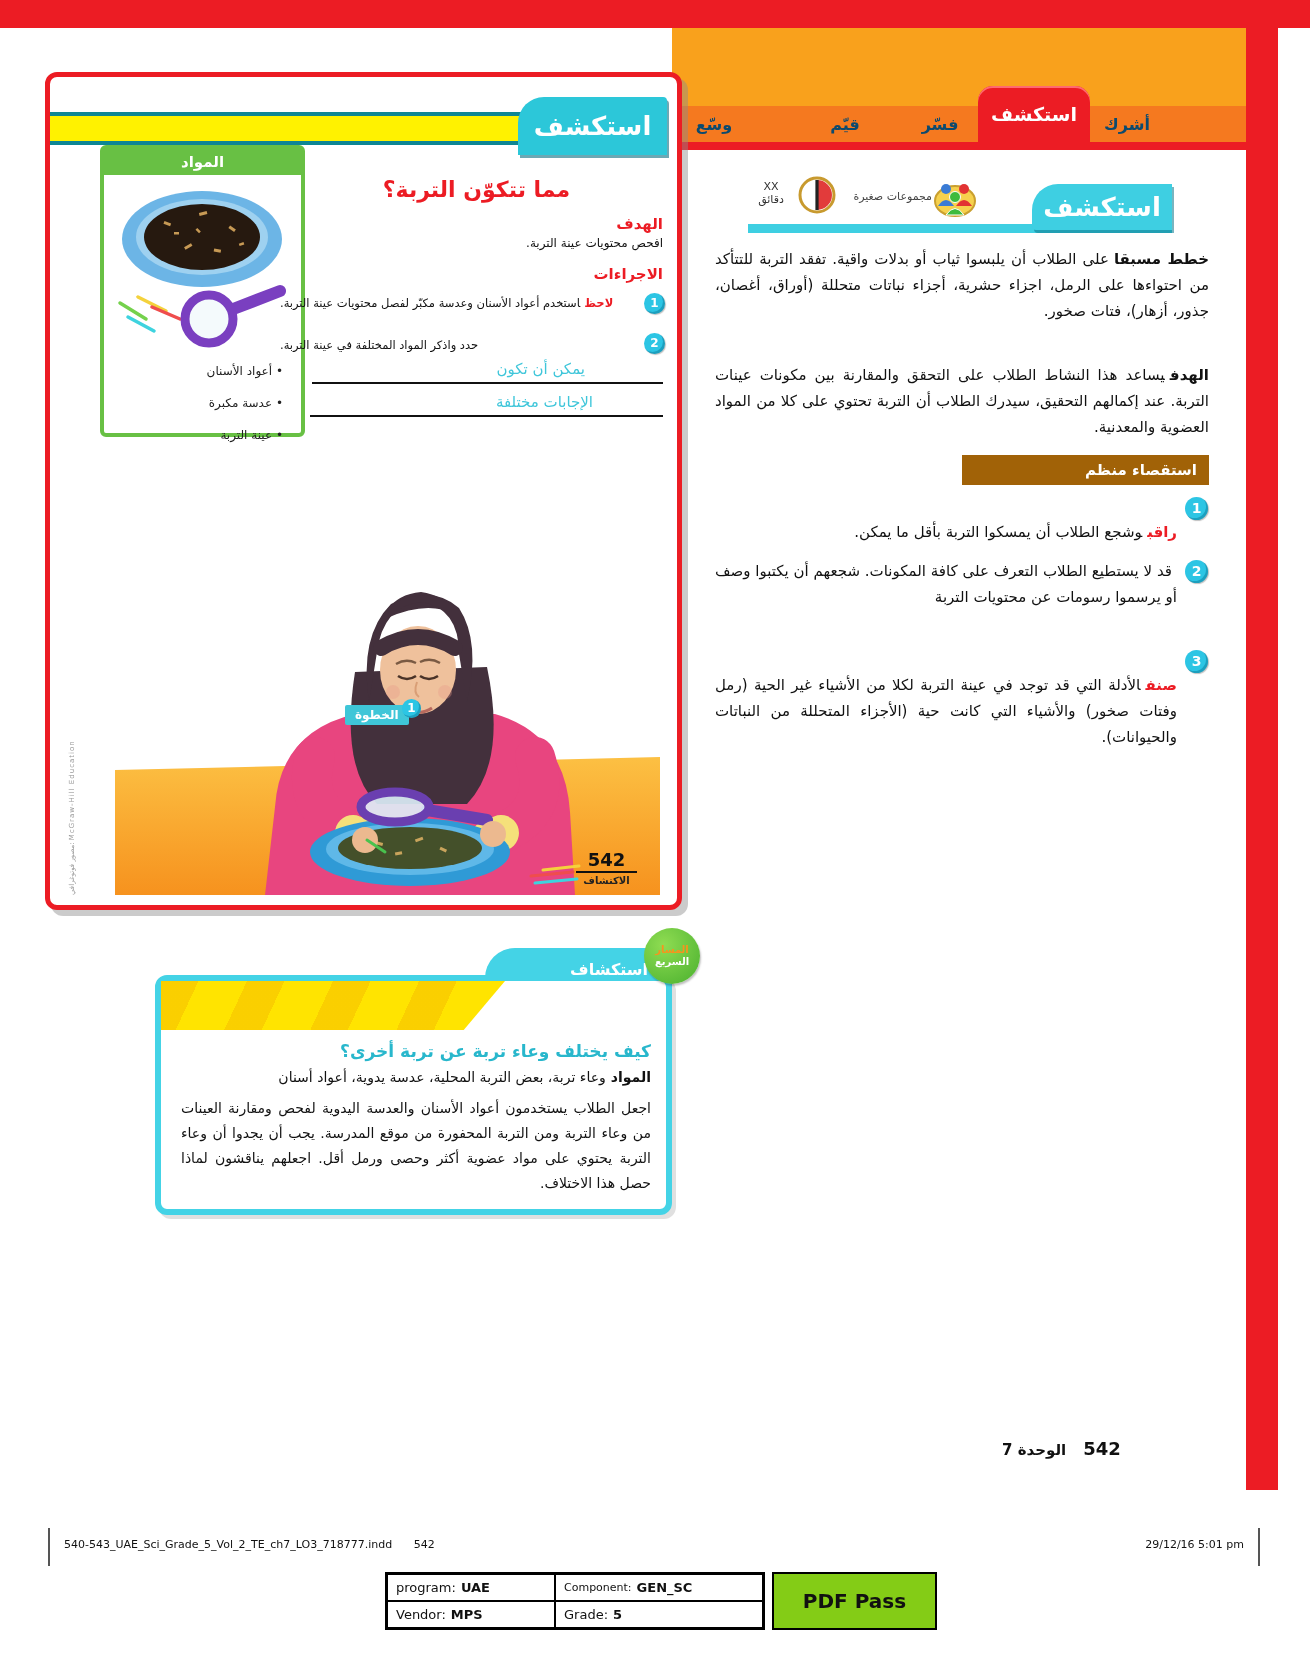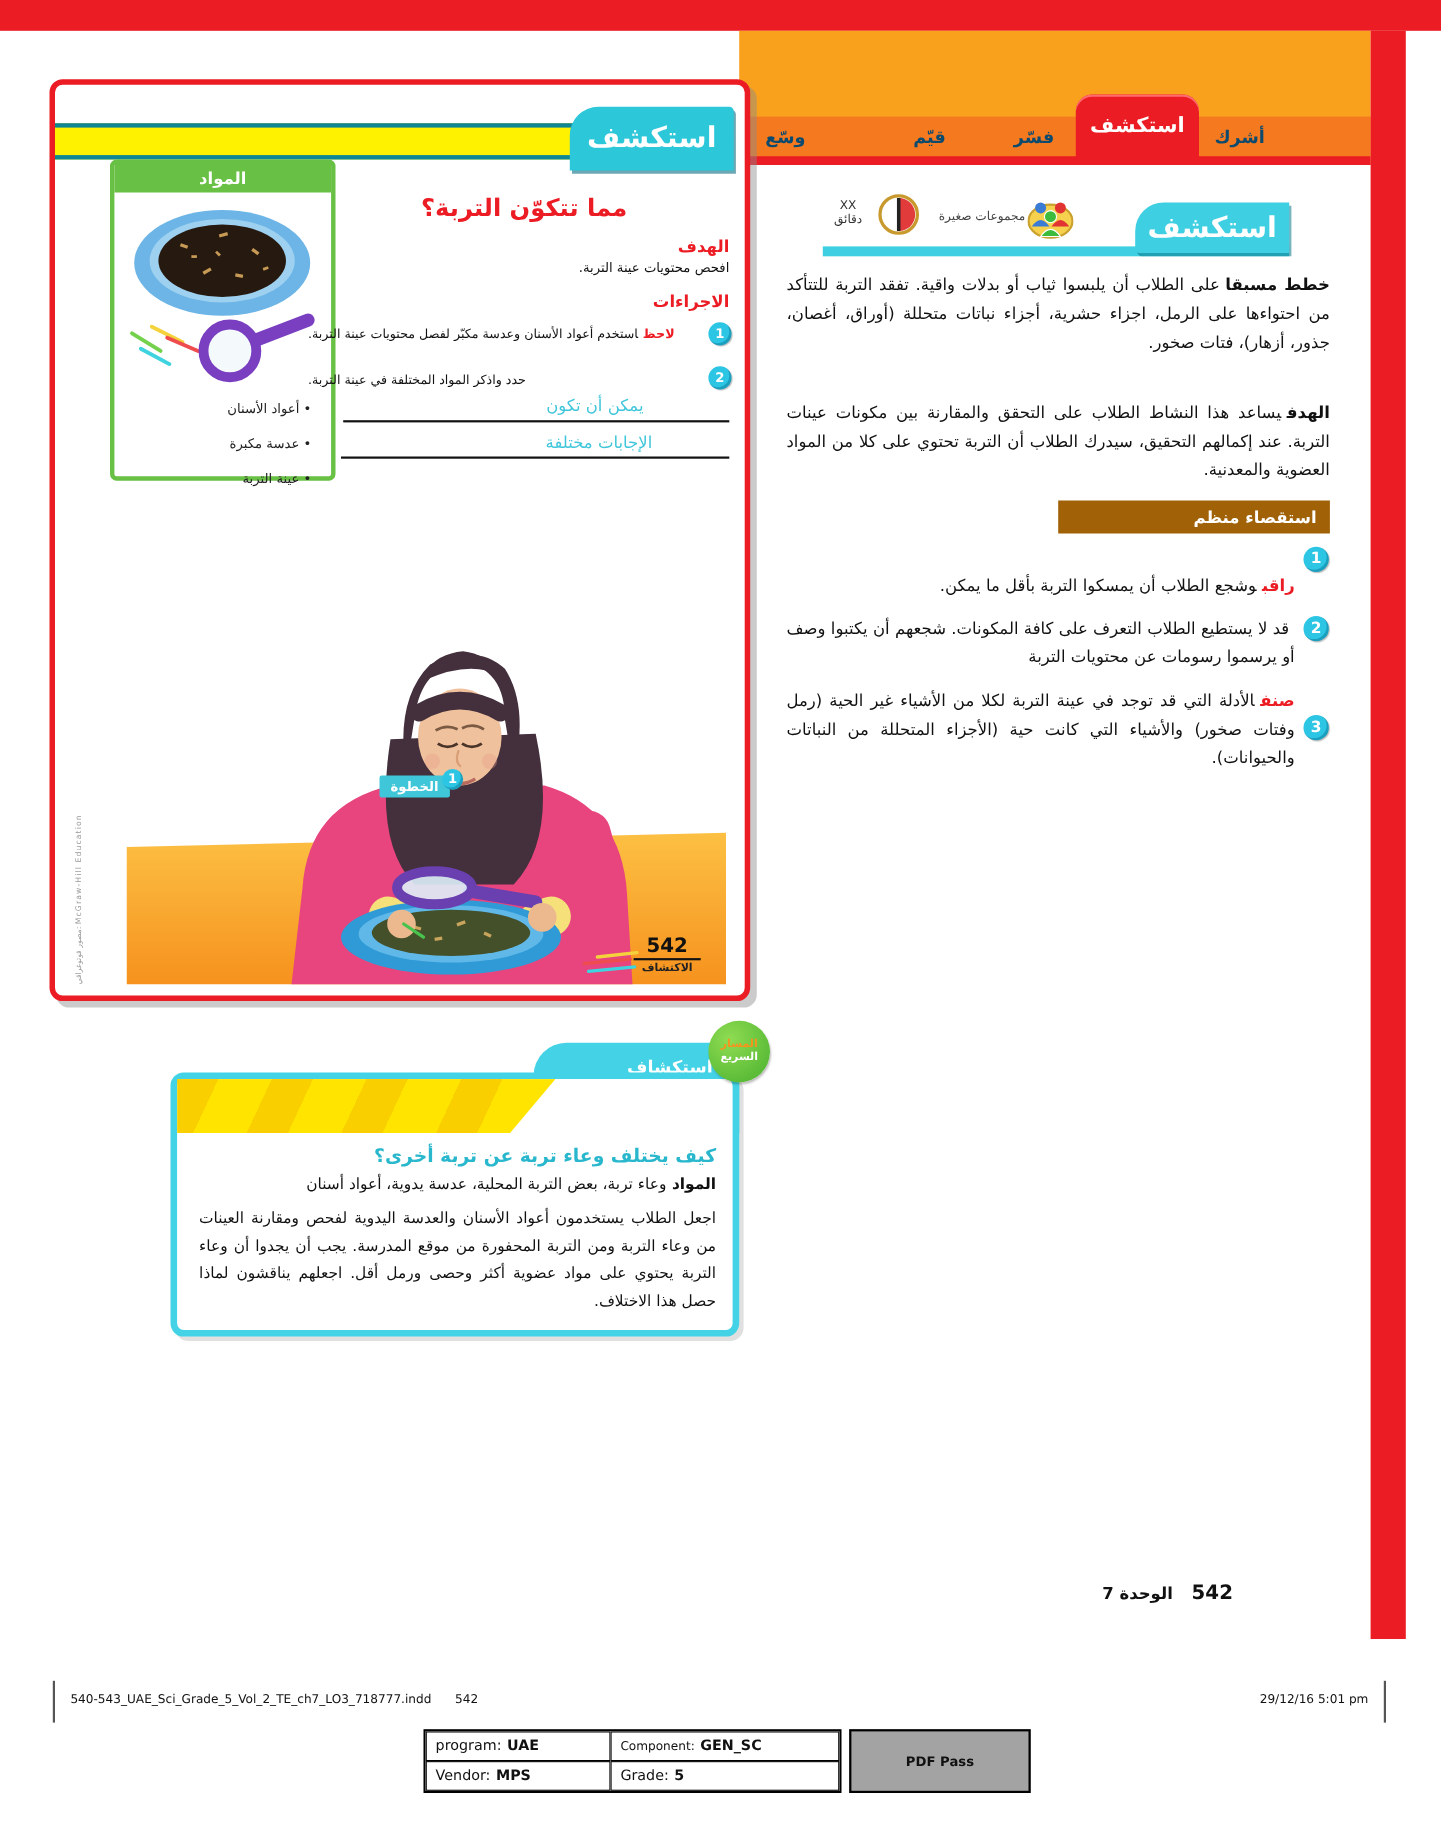--- a/index.html
+++ b/index.html
@@ -105,22 +105,22 @@
   .crop{width:2px;height:38px;background:#555;}
   .footer-file{left:64px;top:1538px;font-size:11px;color:#111;}
   .footer-file b{margin-left:18px;font-weight:normal;}
   .footer-date{left:1000px;top:1538px;width:244px;text-align:right;font-size:11px;color:#111;}
   .print-table{left:385px;top:1572px;width:380px;height:58px;border:2px solid #000;box-sizing:border-box;
     display:grid;grid-template-columns:168px 208px;grid-template-rows:27px 27px;}
   .print-table .cell{border:1px solid #000;padding:3px 8px;font-size:13px;color:#111;
     display:flex;align-items:center;box-sizing:border-box;background:#fff;}
   .cell-label{margin-right:5px;}
   .cell-label.sm{font-size:11px;}
-  .pdf-pass{left:772px;top:1572px;width:165px;height:58px;border:2px solid #000;background:#a3a3a3;
-    box-sizing:border-box;text-align:center;line-height:54px;font-weight:bold;font-size:12px;color:#111;}
+  .pdf-pass{left:772px;top:1572px;width:165px;height:58px;border:2px solid #000;background:#84cc16;
+    box-sizing:border-box;text-align:center;line-height:54px;font-weight:bold;font-size:20px;color:#111;}
 </style>
 </head>
 <body>
 
 <div id="page">
 
   <div class="abs top-red"></div>
   <div class="abs orange-block"></div>
   <div class="abs tab-strip"></div>
   <div class="abs red-line"></div>
@@ -169,21 +169,21 @@
 
   <div class="abs num-circle" style="left:1185px;top:497px;">1</div>
   <div class="abs t-text" style="top:495px;margin-top:24px;">
     <span class="lead-red">راقب</span><span>وشجع الطلاب أن يمسكوا التربة بأقل ما يمكن.</span>
   </div>
   <div class="abs num-circle" style="left:1185px;top:560px;">2</div>
   <div class="abs t-text" style="top:558px;">
     <span class="lead-red"></span><span>قد لا يستطيع الطلاب التعرف على كافة المكونات. شجعهم أن يكتبوا وصف أو يرسموا رسومات عن محتويات التربة</span>
   </div>
   <div class="abs num-circle" style="left:1185px;top:650px;">3</div>
-  <div class="abs t-text" style="top:624px;">
+  <div class="abs t-text" style="top:672px;">
     <span class="lead-red">صنف</span><span>الأدلة التي قد توجد في عينة التربة لكلا من الأشياء غير الحية (رمل وفتات صخور) والأشياء التي كانت حية (الأجزاء المتحللة من النباتات والحيوانات).</span>
   </div>
 
   <div class="abs student-box">
     <div class="sb yellow-banner"></div>
     <div class="sb student-tab">استكشف</div>
 
     <div class="sb materials-box">
       <div class="sb materials-head">المواد</div>
       <div class="sb" style="left:0;top:28px;width:197px;height:178px;">

